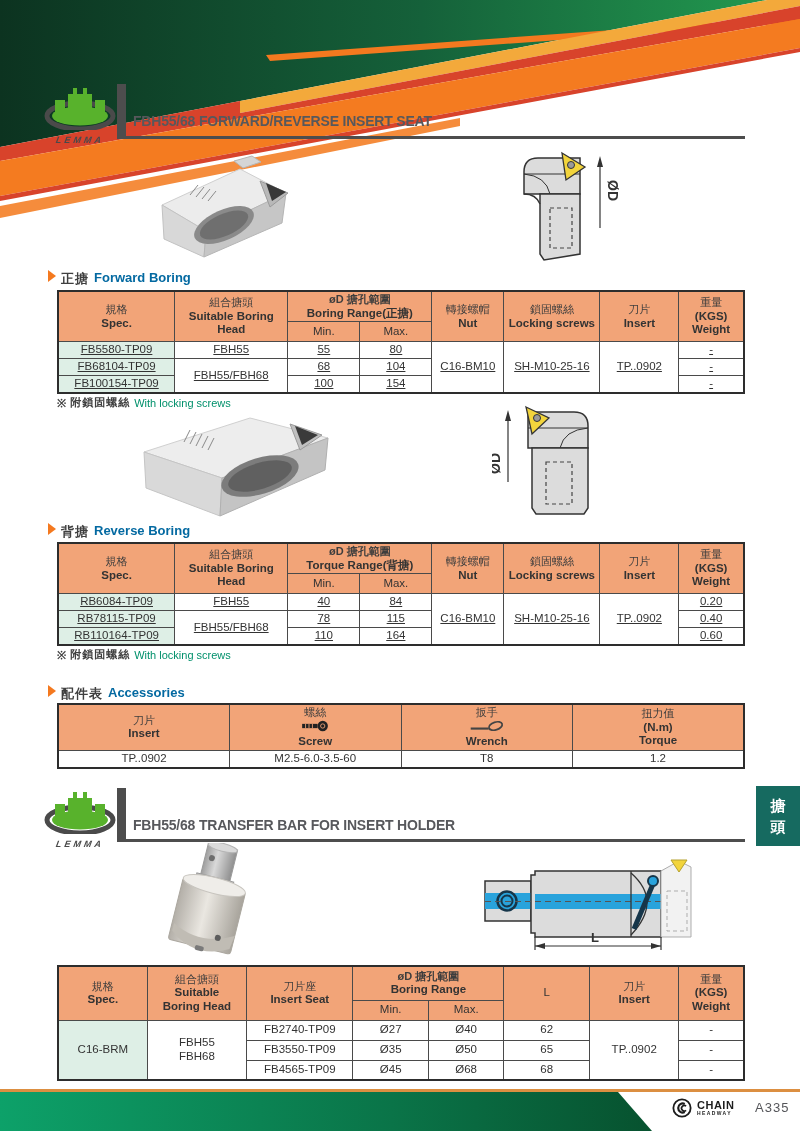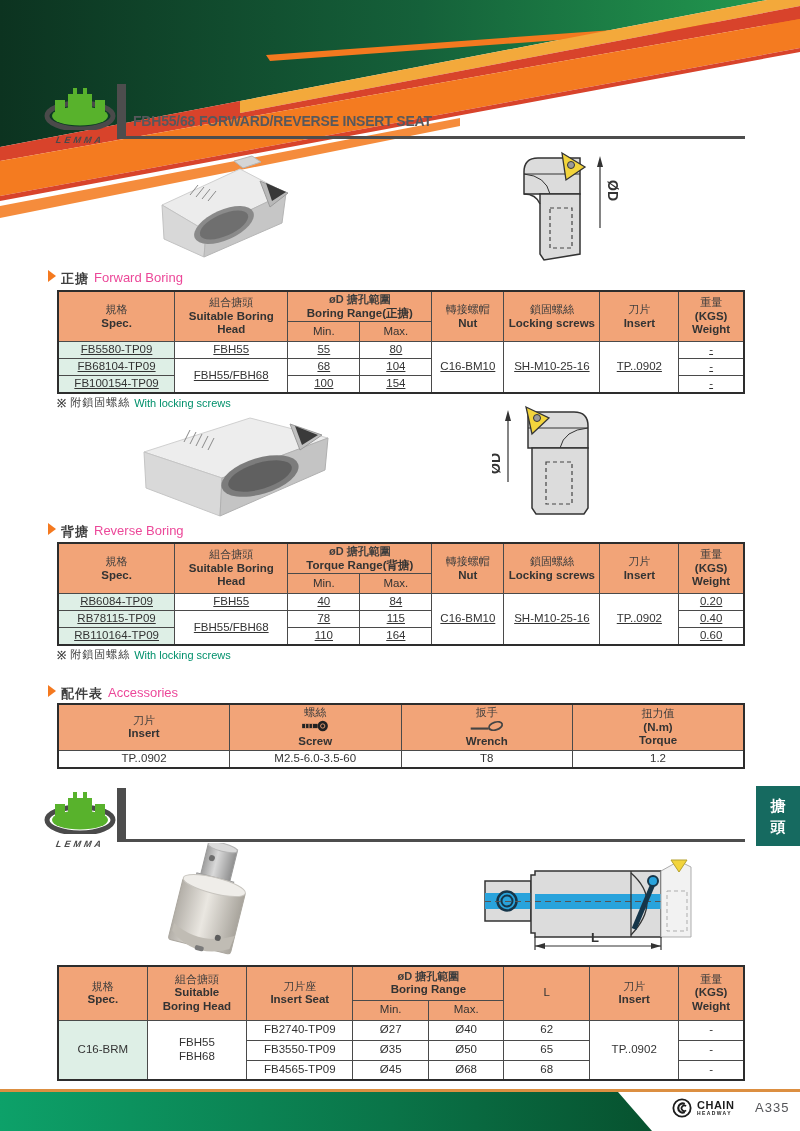--- a/index.html
+++ b/index.html
@@ -12,25 +12,25 @@
   .logo-text{font-size:9px;font-weight:bold;font-style:italic;letter-spacing:3px;color:#4a4a4a;margin-top:1px;transform:skewX(-10deg);}
   .title-bar{position:absolute;width:9px;background:#4d4d4d;}
   .title-zh{position:absolute;font-size:25px;font-weight:bold;color:#57585c;letter-spacing:2px;white-space:nowrap;}
   .title-en{position:absolute;font-size:14px;font-weight:bold;color:#57585c;letter-spacing:-0.2px;white-space:nowrap;}
   .title-line{position:absolute;height:3px;background:#4d4d4d;}
 
   
   .sec-head{position:absolute;display:flex;align-items:flex-start;gap:5px;height:16px;}
   .arrow{width:0;height:0;border-top:6px solid transparent;border-bottom:6px solid transparent;border-left:8px solid #F4791F;}
   .sec-zh{font-size:13px;font-weight:bold;color:#3f3f3f;letter-spacing:1px;}
-  .sec-en{font-size:13px;font-weight:normal;color:#ec4899;}
+  .sec-en{font-size:13px;font-weight:bold;color:#0369a1;}
 
   .note{position:absolute;font-size:11px;display:flex;gap:4px;align-items:center;}
   .note .mk{color:#3f3f3f;font-weight:bold;}
-  .note .nzh{color:#3f3f3f;font-weight:normal;letter-spacing:1px;}
+  .note .nzh{color:#3f3f3f;font-weight:bold;letter-spacing:1px;}
   .note .nen{color:#00906B;font-weight:normal;}
 
   
   table.spec{border-collapse:collapse;table-layout:fixed;width:688px;font-size:11.5px;color:#333;
              border:2px solid #2d2d2d;background:#fff;}
   table.spec th,table.spec td{border:1px solid #4a4a4a;text-align:center;vertical-align:middle;padding:1px 2px;line-height:1.18;}
   table.spec thead th{background:#F2A478;font-weight:normal;}
   .zh{font-size:11px;color:#3d3d3d;}
   .en{font-size:11.5px;font-weight:bold;color:#333;}
   td.specCell{background:#DEEFE6;}
@@ -323,20 +323,21 @@
     <svg width="76" height="46" viewBox="0 0 76 46">
       <ellipse cx="38" cy="32" rx="33" ry="13" fill="none" stroke="#4a4a4a" stroke-width="5"></ellipse>
       <ellipse cx="38" cy="32" rx="28" ry="9.5" fill="#58B22C"></ellipse>
       <path d="M26,10 h5 v-6 h4 v6 h6 v-6 h4 v6 h5 v22 h-24 Z" fill="#58B22C"></path>
       <rect x="13" y="16" width="10" height="14" fill="#58B22C"></rect>
       <rect x="53" y="16" width="10" height="14" fill="#58B22C"></rect>
     </svg>
     <div class="logo-text">LEMMA</div>
   </div>
   <div class="title-bar" style="left:117px;top:788px;height:52px"></div>
+  <div class="title-en" style="left:133px;top:817px">FBH55/68 TRANSFER BAR FOR INSERT HOLDER</div>
   <div class="title-line" style="left:117px;top:839px;width:628px"></div>
 
   <div class="side-tab">
     <div>搪</div>
     <div>頭</div>
   </div>
 
   <svg class="abs" style="left:150px;top:843px" width="120" height="118" viewBox="0 0 120 118">
     <defs>
       <linearGradient id="gShank" x1="0" y1="0" x2="1" y2="0">

